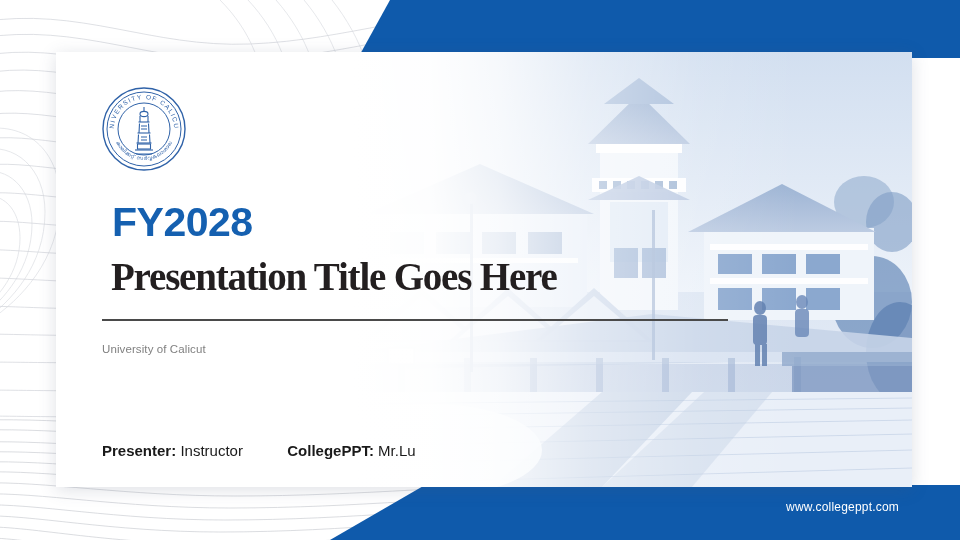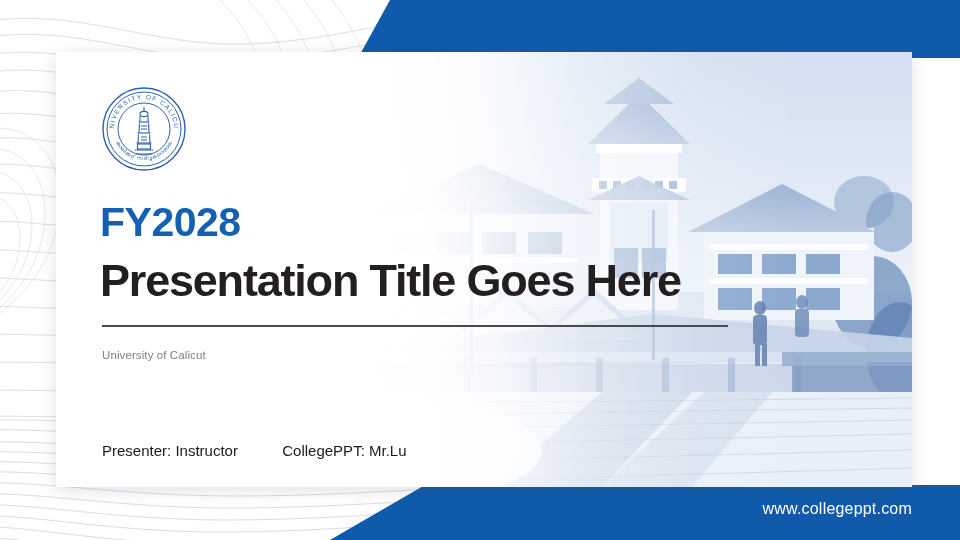--- a/index.html
+++ b/index.html
@@ -76,30 +76,31 @@
     left:44px;top:150px;
     z-index:4;
     width:700px;
   }
   .fy{
     font-size:41px;
     font-weight:bold;
     color:#1560b0;
     letter-spacing:-.5px;
     line-height:1;
-    margin:0 0 14px 0;
+    margin:0 0 14px 12px;
   }
   .main-title{
-    font-size:45px;
+    font-size:39px;
     font-weight:bold;
     color:#231f20;
     letter-spacing:-1.2px;
     line-height:1.05;
-    margin:0;
+    margin:11px;
     white-space:nowrap;
+    font-family:Liberation Serif, serif;
   }
   .rule{
     width:626px;height:2px;
     background:#4a4a4a;
     margin:21px 0 0 2px;
   }
   .org{
     font-size:11.5px;
     color:#808080;
     margin:22px 0 0 2px;
@@ -107,30 +108,30 @@
   }
 
   .credits{
     position:absolute;
     left:46px;top:390px;
     z-index:4;
     font-size:15px;
     color:#1a1a1a;
     white-space:nowrap;
   }
-  .credits .lbl{font-weight:normal;}
+  .credits .lbl{font-weight:bold;}
   .credits .gap{display:inline-block;width:36px;}
 
   
   .footer-url{
     position:absolute;
-    right:48px;top:500px;
+    right:61px;top:500px;
     z-index:5;
     color:#ffffff;
-    font-size:16px;
+    font-size:12px;
     letter-spacing:.2px;
   }
 </style>
 </head>
 <body>
 
 <div class="bg-texture">
   <svg viewBox="0 0 960 540" xmlns="http://www.w3.org/2000/svg" aria-hidden="true">
     <g fill="none" stroke="#c9ccd2" stroke-width="0.7" opacity="0.85">
       <path d="M-20,22 C80,6 150,48 250,44 C350,40 420,8 520,14 C600,19 660,40 760,34"></path>

